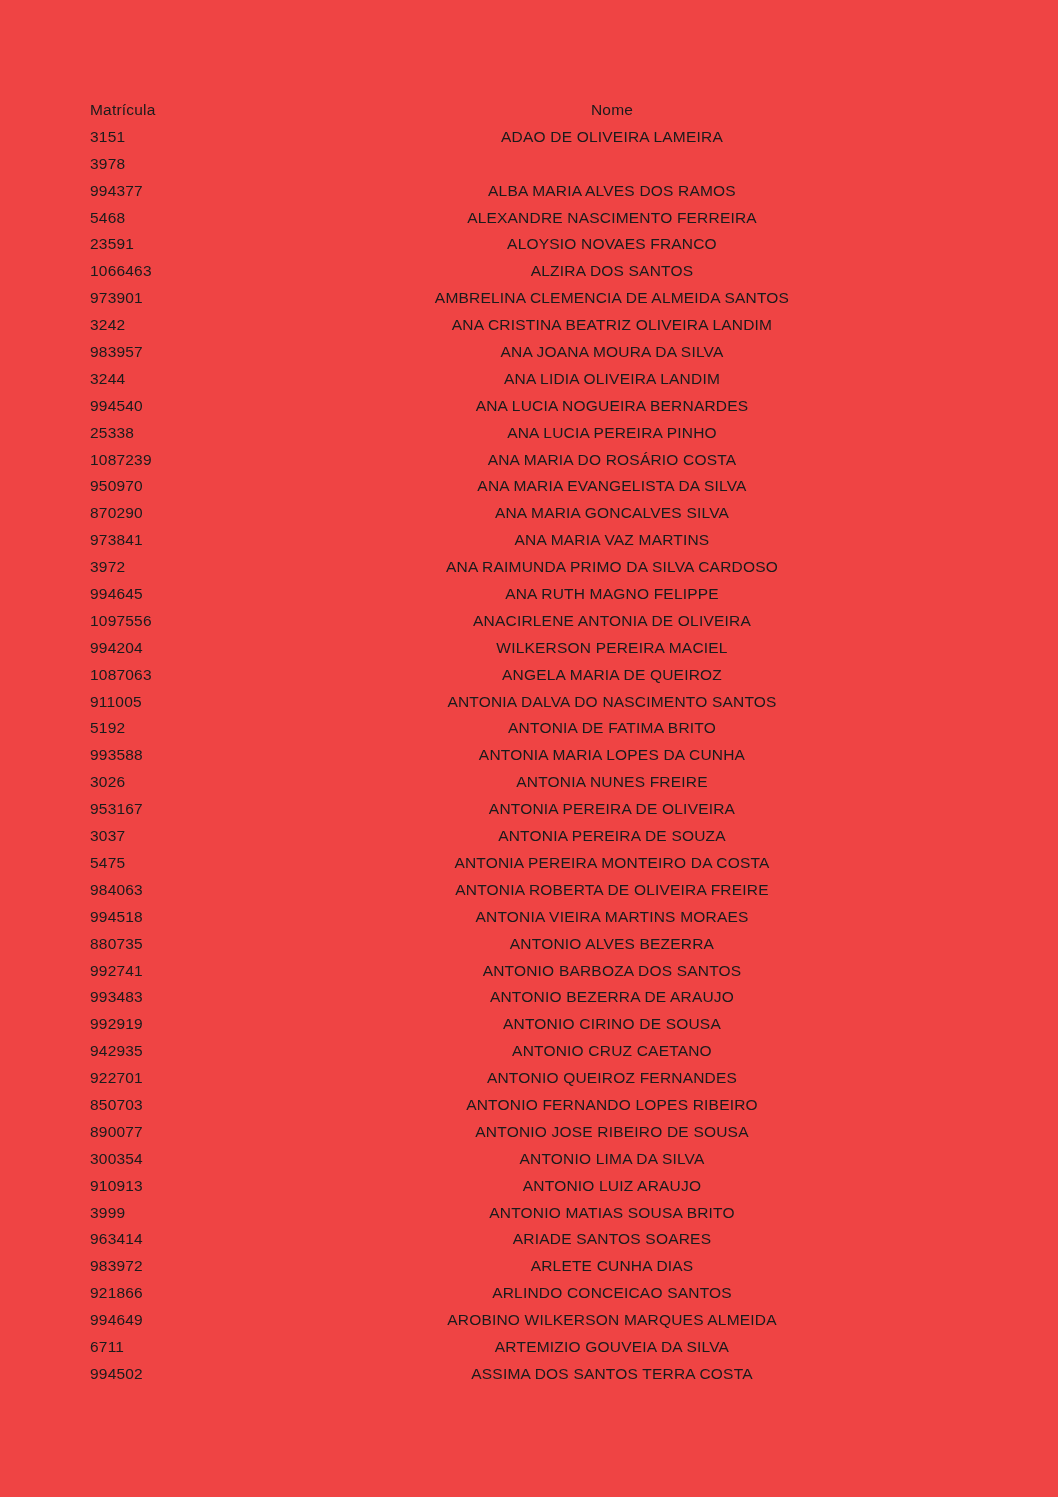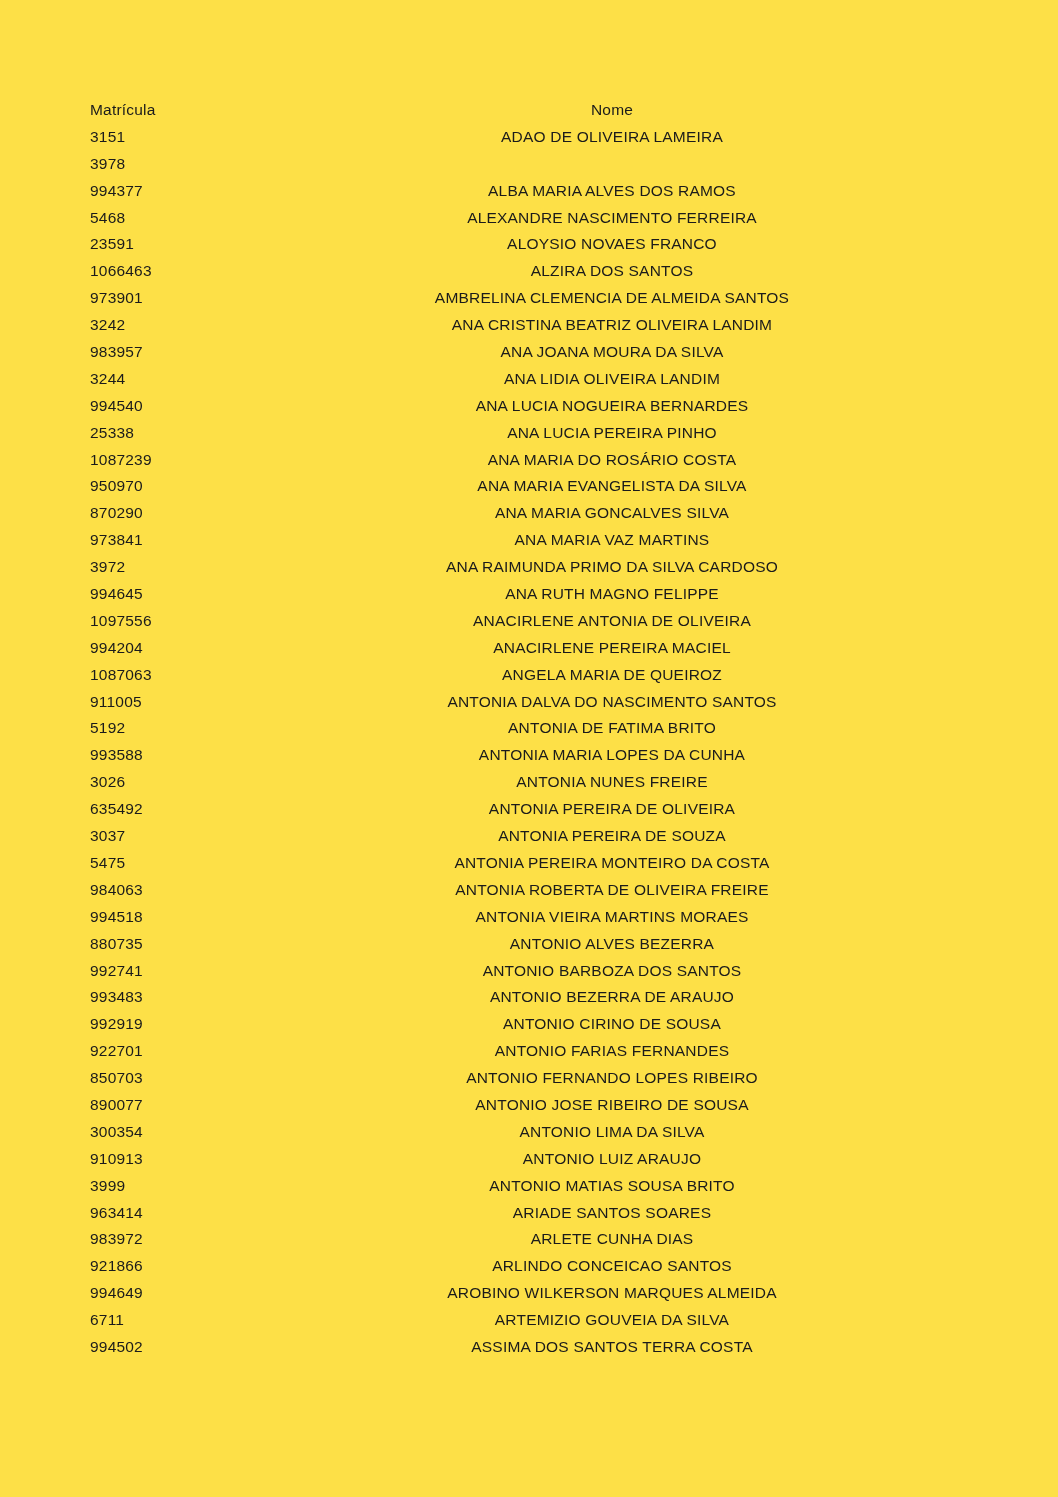--- a/index.html
+++ b/index.html
@@ -4,21 +4,21 @@
 <style>
   html, body {
     margin: 0;
     padding: 0;
     background: #ffffff;
   }
   .page {
     position: relative;
     width: 1058px;
     height: 1497px;
-    background: #fde047;
+    background: #ef4444;
     overflow: hidden;
     font-family: "Liberation Sans", sans-serif;
     font-size: 15.5px;
     color: #1b1b1b;
     letter-spacing: 0.2px;
   }
   .roster {
     position: absolute;
     left: 90px;
     top: 97px;
@@ -119,21 +119,21 @@
         <div class="row">
           <span class="cell-num">994645</span>
           <span class="cell-name">ANA RUTH MAGNO FELIPPE</span>
         </div>
         <div class="row">
           <span class="cell-num">1097556</span>
           <span class="cell-name">ANACIRLENE ANTONIA DE OLIVEIRA</span>
         </div>
         <div class="row">
           <span class="cell-num">994204</span>
-          <span class="cell-name">ANACIRLENE PEREIRA MACIEL</span>
+          <span class="cell-name">WILKERSON PEREIRA MACIEL</span>
         </div>
         <div class="row">
           <span class="cell-num">1087063</span>
           <span class="cell-name">ANGELA MARIA DE QUEIROZ</span>
         </div>
         <div class="row">
           <span class="cell-num">911005</span>
           <span class="cell-name">ANTONIA DALVA DO NASCIMENTO SANTOS</span>
         </div>
         <div class="row">
@@ -142,21 +142,21 @@
         </div>
         <div class="row">
           <span class="cell-num">993588</span>
           <span class="cell-name">ANTONIA MARIA LOPES DA CUNHA</span>
         </div>
         <div class="row">
           <span class="cell-num">3026</span>
           <span class="cell-name">ANTONIA NUNES FREIRE</span>
         </div>
         <div class="row">
-          <span class="cell-num">635492</span>
+          <span class="cell-num">953167</span>
           <span class="cell-name">ANTONIA PEREIRA DE OLIVEIRA</span>
         </div>
         <div class="row">
           <span class="cell-num">3037</span>
           <span class="cell-name">ANTONIA PEREIRA DE SOUZA</span>
         </div>
         <div class="row">
           <span class="cell-num">5475</span>
           <span class="cell-name">ANTONIA PEREIRA MONTEIRO DA COSTA</span>
         </div>
@@ -178,22 +178,26 @@
         </div>
         <div class="row">
           <span class="cell-num">993483</span>
           <span class="cell-name">ANTONIO BEZERRA DE ARAUJO</span>
         </div>
         <div class="row">
           <span class="cell-num">992919</span>
           <span class="cell-name">ANTONIO CIRINO DE SOUSA</span>
         </div>
         <div class="row">
+          <span class="cell-num">942935</span>
+          <span class="cell-name">ANTONIO CRUZ CAETANO</span>
+        </div>
+        <div class="row">
           <span class="cell-num">922701</span>
-          <span class="cell-name">ANTONIO FARIAS FERNANDES</span>
+          <span class="cell-name">ANTONIO QUEIROZ FERNANDES</span>
         </div>
         <div class="row">
           <span class="cell-num">850703</span>
           <span class="cell-name">ANTONIO FERNANDO LOPES RIBEIRO</span>
         </div>
         <div class="row">
           <span class="cell-num">890077</span>
           <span class="cell-name">ANTONIO JOSE RIBEIRO DE SOUSA</span>
         </div>
         <div class="row">

